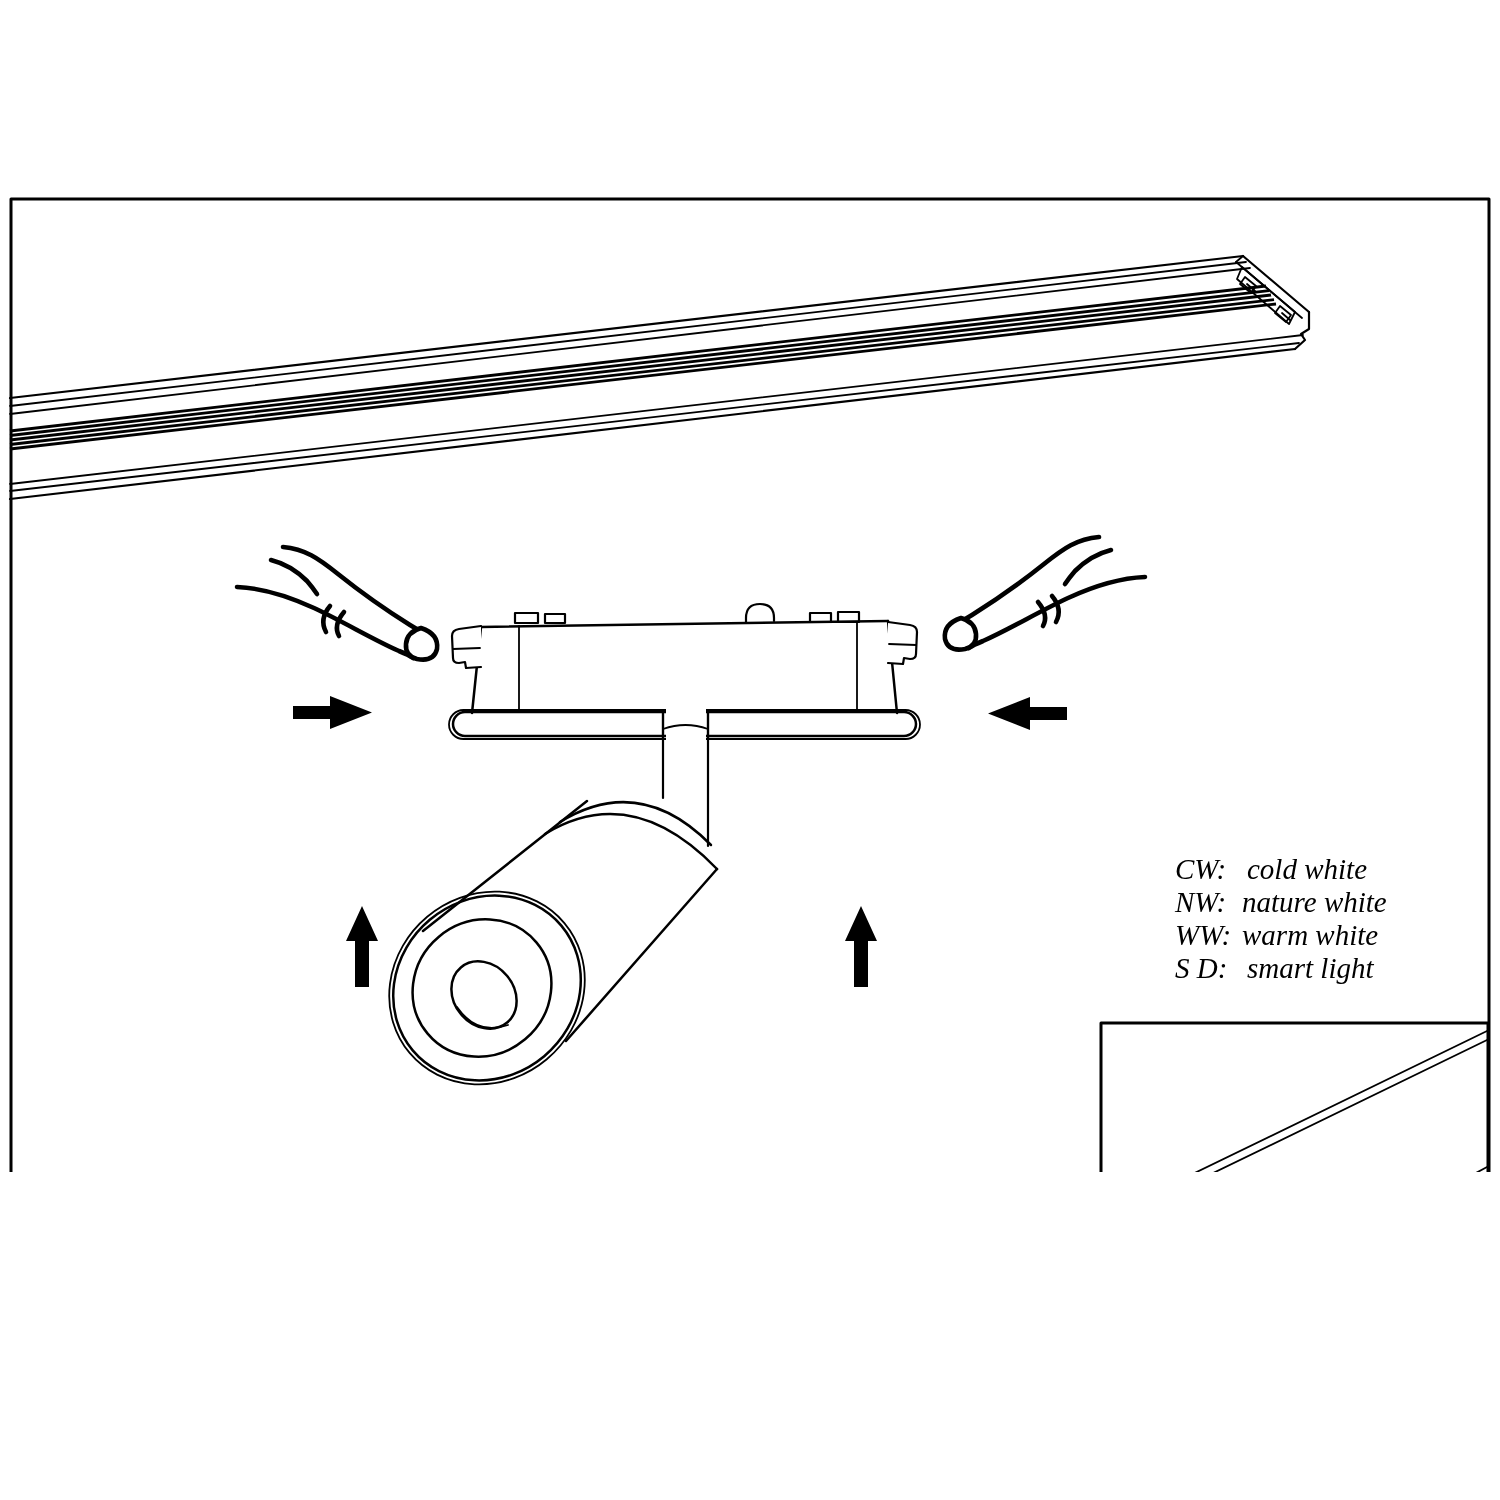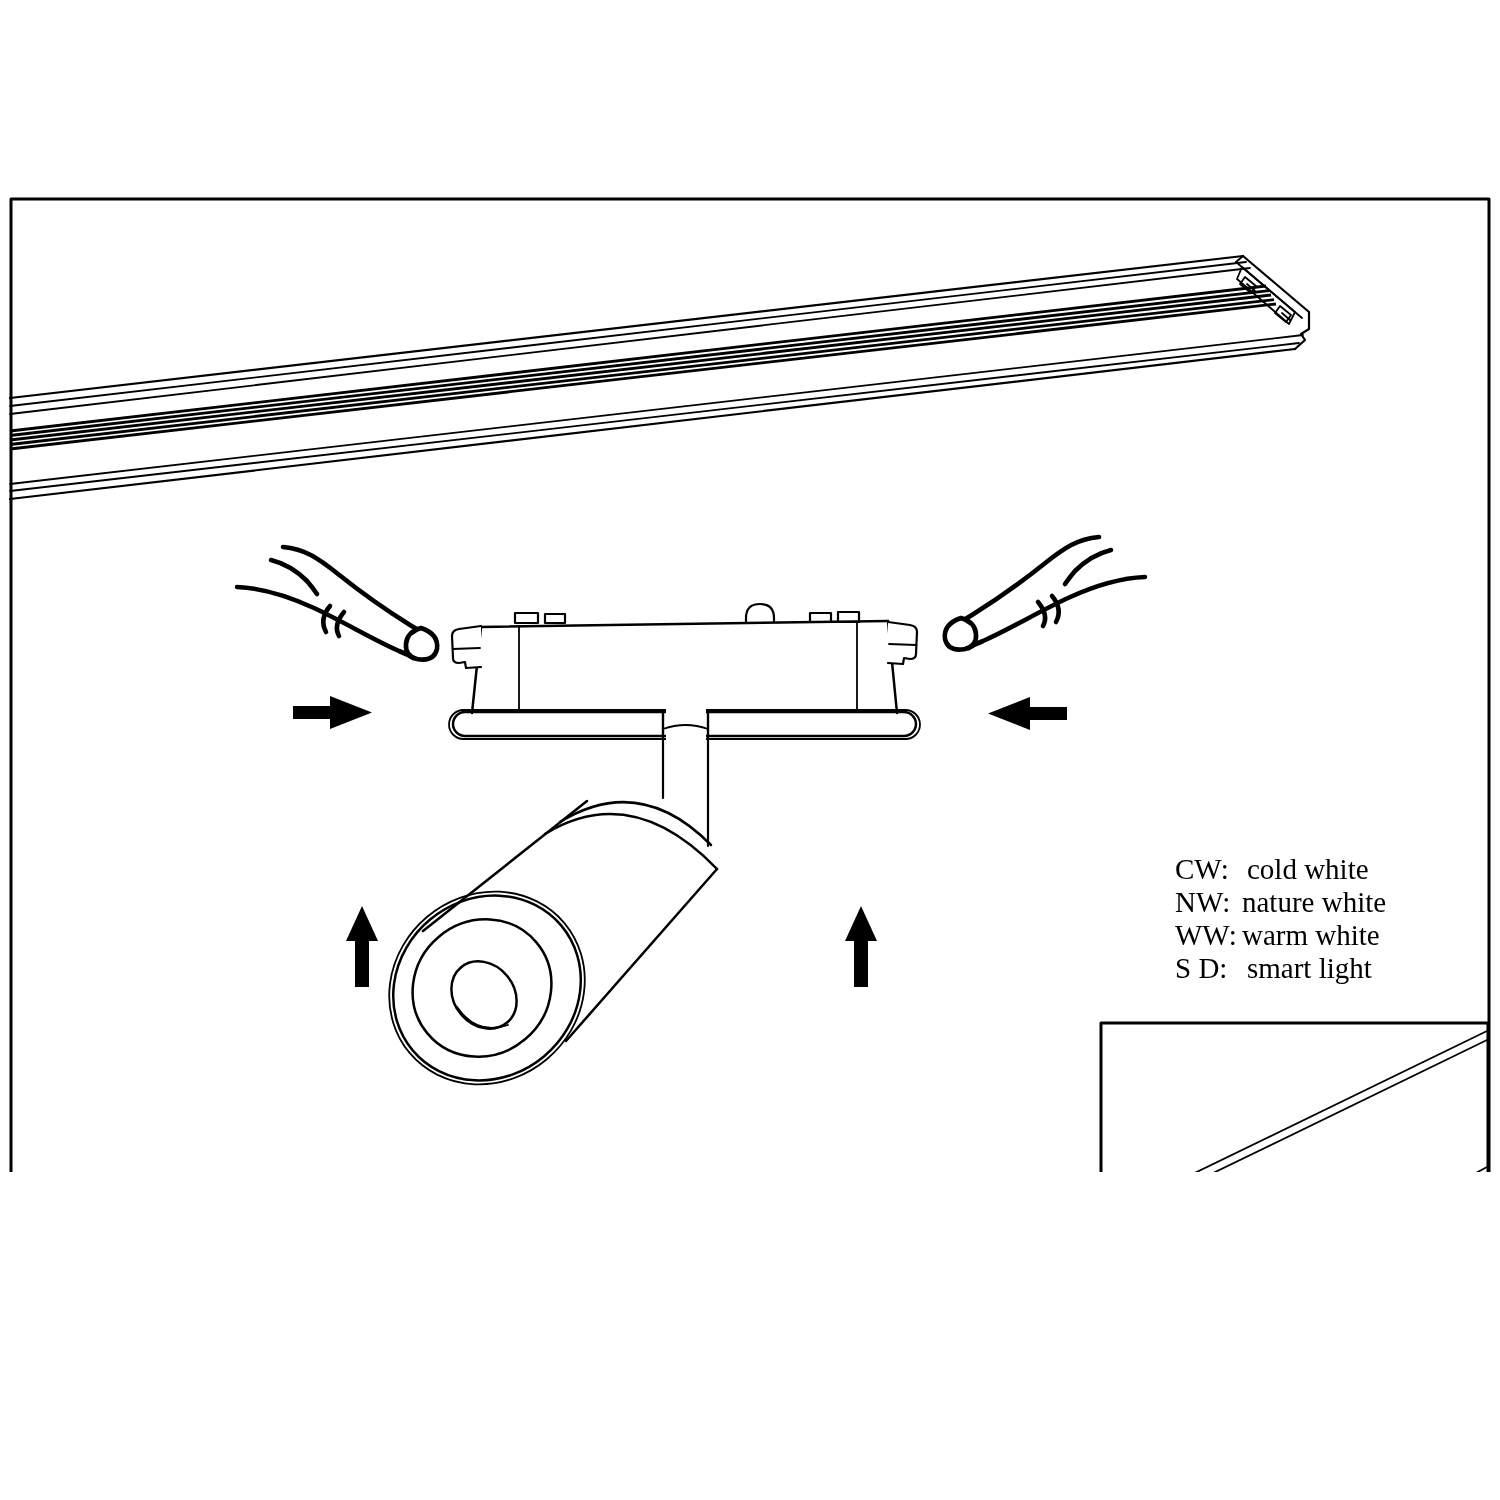--- a/index.html
+++ b/index.html
@@ -1,21 +1,21 @@
 <!DOCTYPE html>
 <html style="--line: #000000; --hand-gray: #999999; --bg: #ffffff;"><head>
 <meta charset="utf-8">
 <style>
   :root{
     --line:#000000;
     --hand-gray:#999999;
     --bg:#ffffff;
   }
   html,body{margin:0;padding:0;background:var(--bg);}
-  .stage{position:relative;width:1500px;height:1172px;background:var(--bg);overflow:hidden;}
+  .stage{position:relative;width:1500px;height:1172px;background:var(--bg);overflow:hidden;font-style:italic;}
   svg{position:absolute;left:0;top:0;}
   .ln{fill:none;stroke:var(--line);stroke-width:2.5;stroke-linecap:round;stroke-linejoin:round;}
   .thin{stroke-width:1.8;}
   .mid{stroke-width:2.2;}
   .thick{stroke-width:3;}
   .band{stroke-width:2.8;stroke-linecap:butt;}
   .fat{stroke-width:4.6;}
   .solid{fill:var(--line);stroke:none;}
   .whitefill{fill:var(--bg);}
   .nofill{fill:none;}

